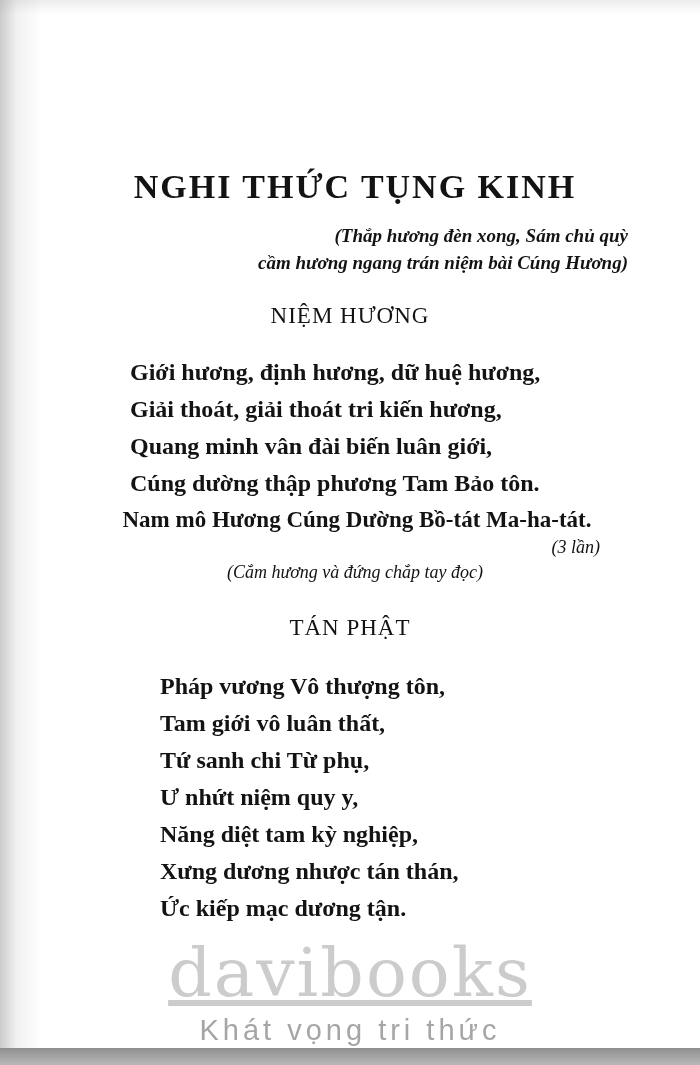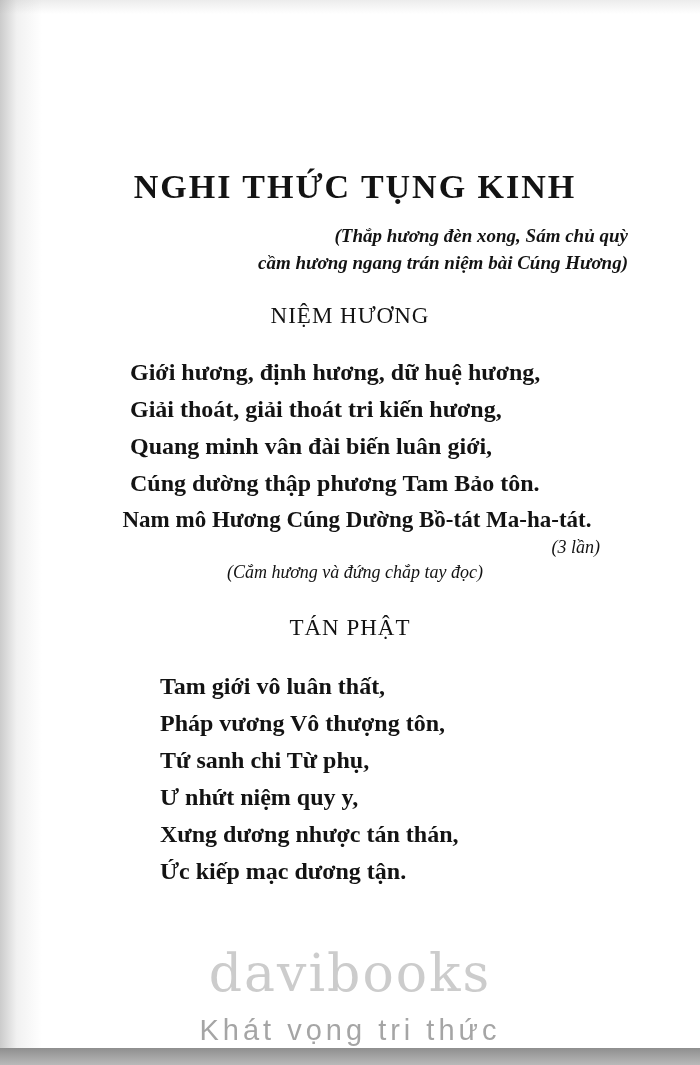--- a/index.html
+++ b/index.html
@@ -104,24 +104,25 @@
   .watermark {
     position: absolute;
     left: 0; right: 0;
     bottom: 18px;
     text-align: center;
     z-index: 1;
     pointer-events: none;
   }
   .watermark-brand {
     font-family: "DejaVu Serif", serif;
-    font-size: 52px;
+    font-size: 68px;
     line-height: 70px;
     color: rgba(120,120,120,0.38);
     letter-spacing: 2px;
+    text-decoration: underline;
   }
   .watermark-tagline {
     font-family: "Liberation Sans", sans-serif;
     font-size: 29px;
     margin-top: 6px;
     color: rgba(110,110,110,0.62);
     letter-spacing: 4px;
   }
 </style>
 </head>
@@ -150,24 +151,25 @@
 
   <div class="refrain">Nam mô Hương Cúng Dường Bồ-tát Ma-ha-tát.</div>
 
   <div class="repeat-note">(3 lần)</div>
 
   <div class="stage-direction">(Cắm hương  và đứng chắp tay đọc)</div>
 
   <div class="section-heading heading-2">TÁN PHẬT</div>
 
   <div class="verse verse-2">
+    <div>Pháp vương Vô thượng tôn,</div>
     <div>Tam giới vô luân thất,</div>
-    <div>Pháp vương Vô thượng tôn,</div>
     <div>Tứ sanh chi Từ phụ,</div>
     <div>Ư nhứt niệm quy y,</div>
+    <div>Năng diệt tam kỳ nghiệp,</div>
     <div>Xưng dương nhược tán thán,</div>
     <div>Ức kiếp mạc dương tận.</div>
   </div>
 
 </div>
 
 <div class="watermark">
   <div class="watermark-brand">davibooks</div>
   <div class="watermark-tagline">Khát vọng tri thức</div>
 </div>

